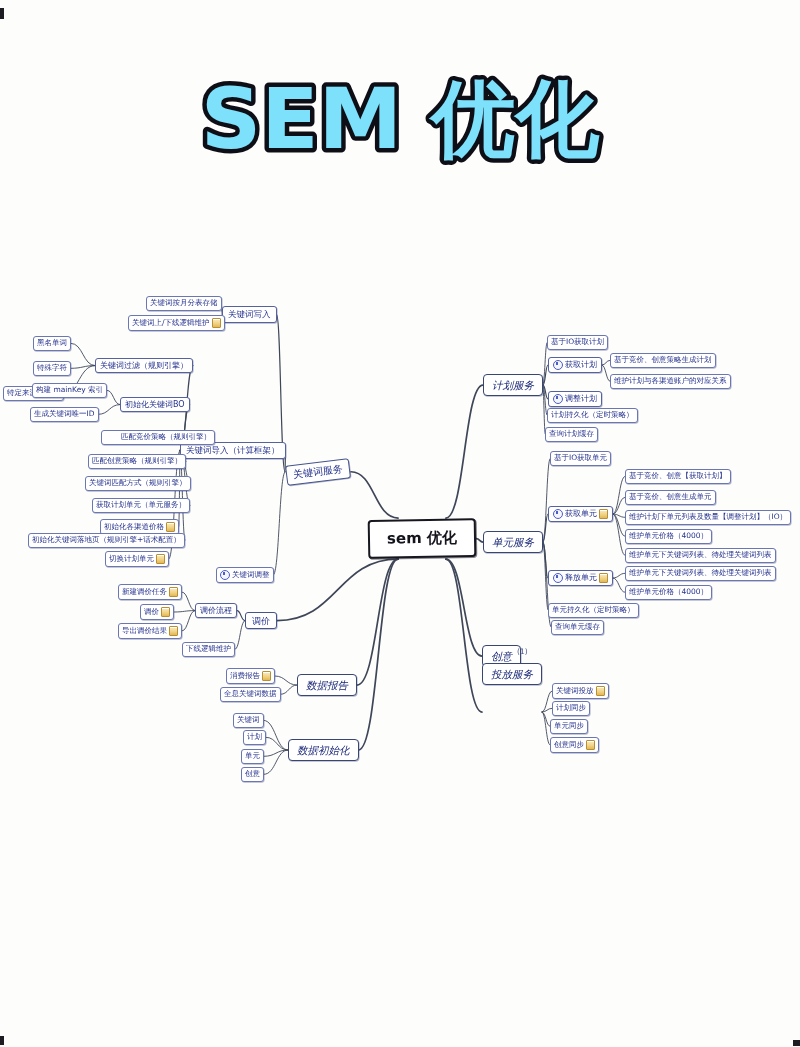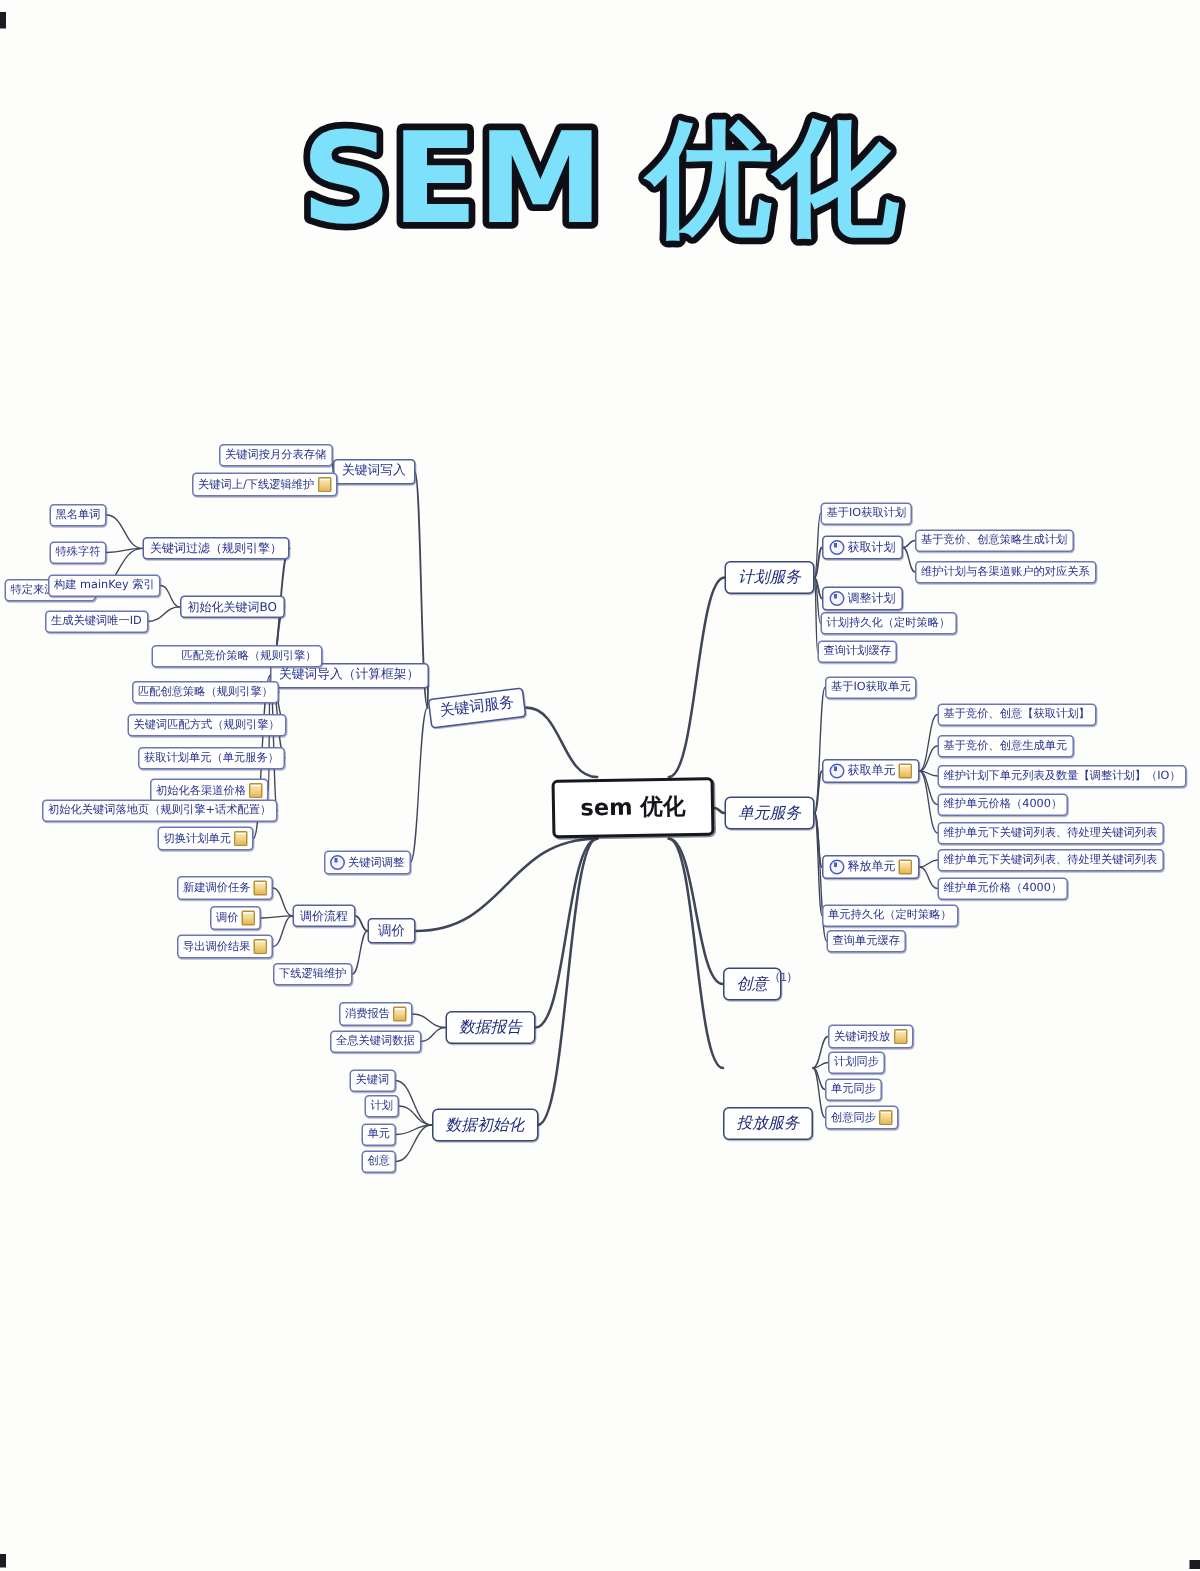--- a/index.html
+++ b/index.html
@@ -296,21 +296,21 @@
     </div>
     <div class="node t-leaf" style="left: 551px; top: 620px;">
       <span>查询单元缓存</span>
     </div>
     <div class="node t-branchbox" style="left: 482px; top: 645px;">
       <span>创意</span>
     </div>
     <div class="node t-note" style="left: 517px; top: 648px;">
       <span>(1)</span>
     </div>
-    <div class="node t-branchbox" style="left: 482px; top: 738px;">
+    <div class="node t-branchbox" style="left: 482px; top: 663px;">
       <span>投放服务</span>
     </div>
     <div class="node t-leaf" style="left: 552px; top: 683px;">
       <span>关键词投放</span>
       <span class="icon-clipboard"></span>
     </div>
     <div class="node t-leaf" style="left: 552px; top: 701px;">
       <span>计划同步</span>
     </div>
     <div class="node t-leaf" style="left: 550px; top: 719px;">

